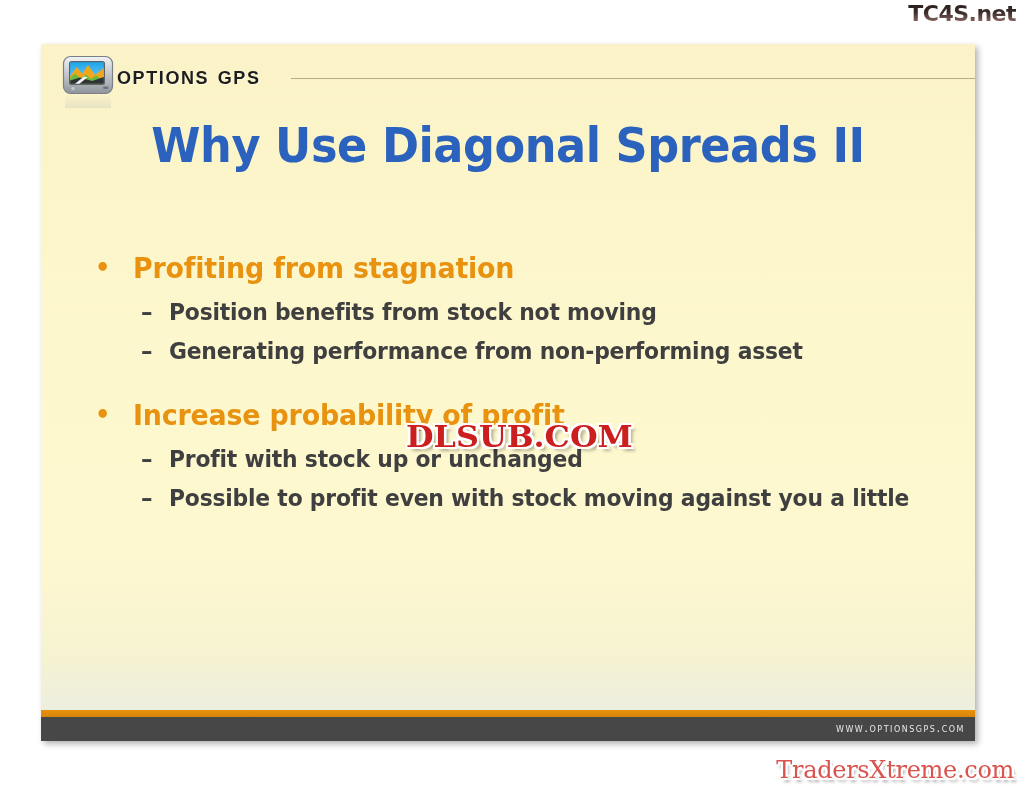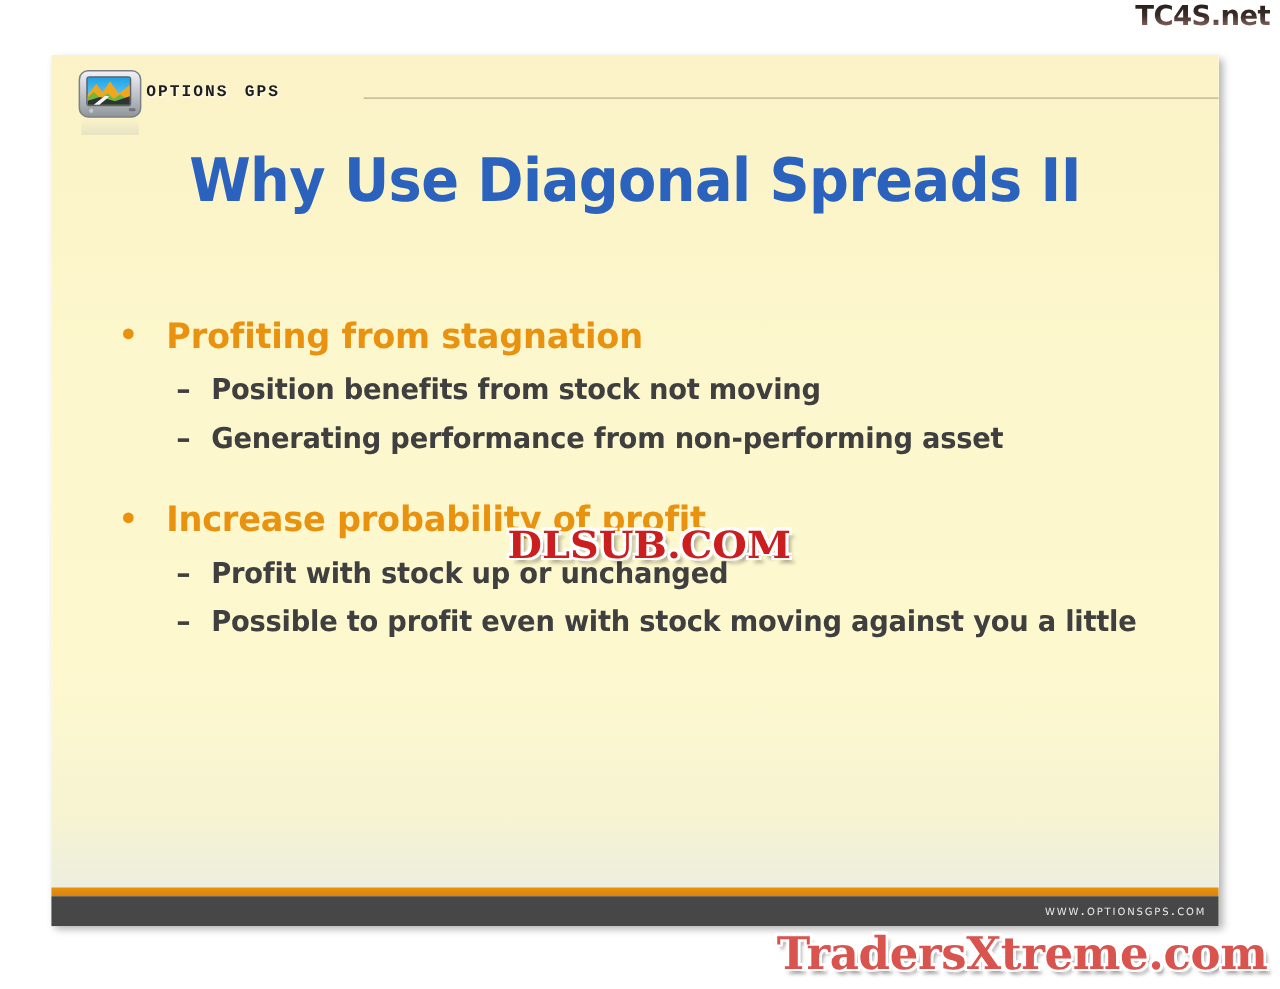--- a/index.html
+++ b/index.html
@@ -75,23 +75,23 @@
     height: 14px;
     background: linear-gradient(to bottom, rgba(170,175,180,0.45), rgba(253,248,207,0));
     border-radius: 0 0 6px 6px;
     transform: scaleY(-1);
     opacity: 0.55;
   }
   #brand-name {
     position: absolute;
     left: 76px;
     top: 17px;
-    font-family: Liberation Mono, monospace;
-    font-weight: bold;
-    font-size: 19px;
+    font-family: Liberation Sans, sans-serif;
+    font-weight: bold;
+    font-size: 25px;
     letter-spacing: 1.6px;
     color: #1d1d1d;
     font-variant: small-caps;
     text-transform: lowercase;
     text-shadow: 1px 1px 0 rgba(255,255,255,0.55);
     white-space: nowrap;
   }
   #header-rule {
     position: absolute;
     left: 250px;
@@ -222,22 +222,22 @@
       -2px 2px 0 #ffffff,  2px 2px 0 #ffffff,
        4px 4px 3px rgba(0,0,0,0.30);
   }
 
   
   #tx-watermark {
     position: absolute;
     right: 10px;
     bottom: 7px;
     font-family: "DejaVu Serif", serif;
-    font-weight: bold;
-    font-size: 36px;
+    font-weight: normal;
+    font-size: 24px;
     letter-spacing: -0.3px;
     color: #d9534f;
     white-space: nowrap;
     text-shadow:
       -2px 0 0 #ffffff,  2px 0 0 #ffffff,
        0 -2px 0 #ffffff,  0 2px 0 #ffffff,
       -2px -2px 0 #ffffff, 2px -2px 0 #ffffff,
       -2px 2px 0 #ffffff,  2px 2px 0 #ffffff,
        3px 4px 3px rgba(0,0,0,0.35);
   }

